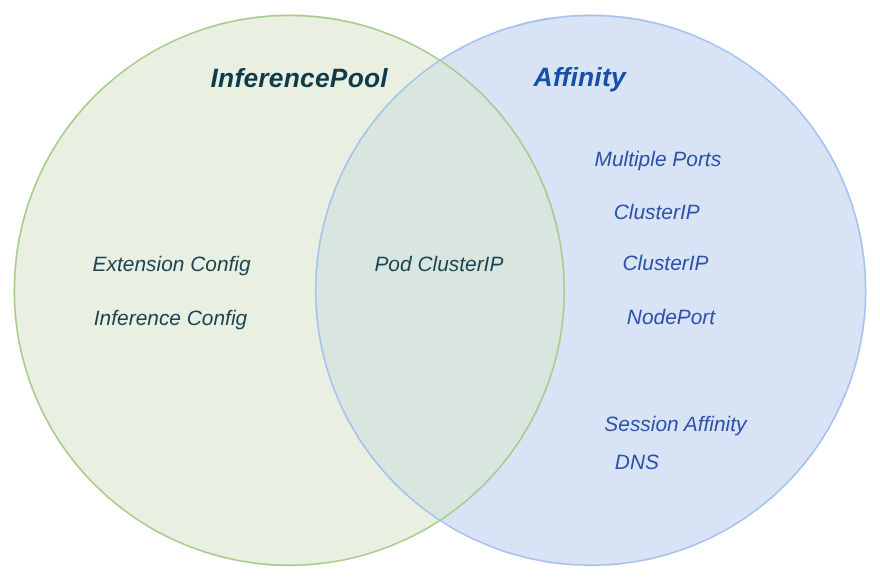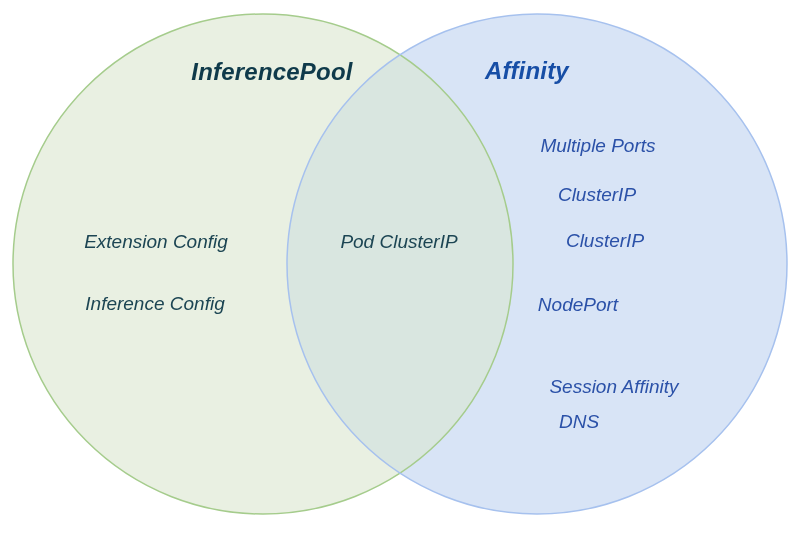--- a/index.html
+++ b/index.html
@@ -34,29 +34,29 @@
     letter-spacing: 0.2px;
   }
   .item {
     font-size: 19px;
     font-weight: 400;
   }
   .t-left  { left: 272px; top: 72px;  color: var(--left-title); }
   .t-right { left: 527px; top: 71px;  color: var(--right-title); }
 
   .i-ext   { left: 156px; top: 241px; color: var(--left-item); }
-  .i-inf   { left: 155px; top: 290px; color: var(--left-item); margin-top: 13px; }
+  .i-inf   { left: 155px; top: 290px; color: var(--left-item); }
 
   .c-pod   { left: 399px; top: 241px; color: var(--left-item); }
   .c-port  { left: 396px; top: 291px; color: var(--left-item); }
 
   .r-multiple  { left: 598px; top: 145px; color: var(--right-item); }
   .r-protocols { left: 597px; top: 194px; color: var(--right-item); }
   .r-clusterip { left: 605px; top: 240px; color: var(--right-item); }
-  .r-nodeport  { left: 578px; top: 289px; color: var(--right-item); margin-top: 15px; }
+  .r-nodeport  { left: 610px; top: 289px; color: var(--right-item); }
   .r-load      { left: 619px; top: 339px; color: var(--right-item); }
   .r-session   { left: 614px; top: 386px; color: var(--right-item); }
   .r-dns       { left: 549px; top: 421px; color: var(--right-item); margin-left: 30px; }
 </style>
 </head>
 <body style="background: rgb(255, 255, 255);">
 
 <div class="stage">
 
   <svg width="800" height="533" viewBox="0 0 800 533">

